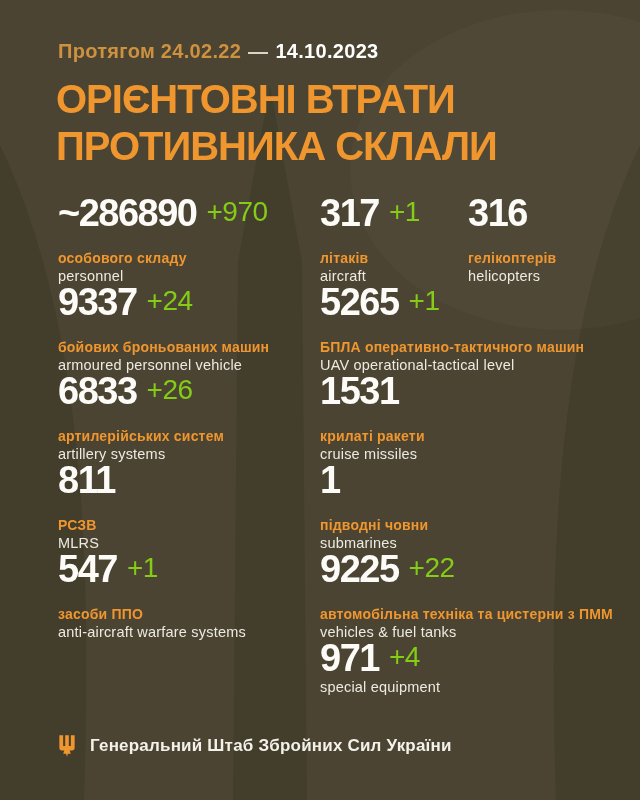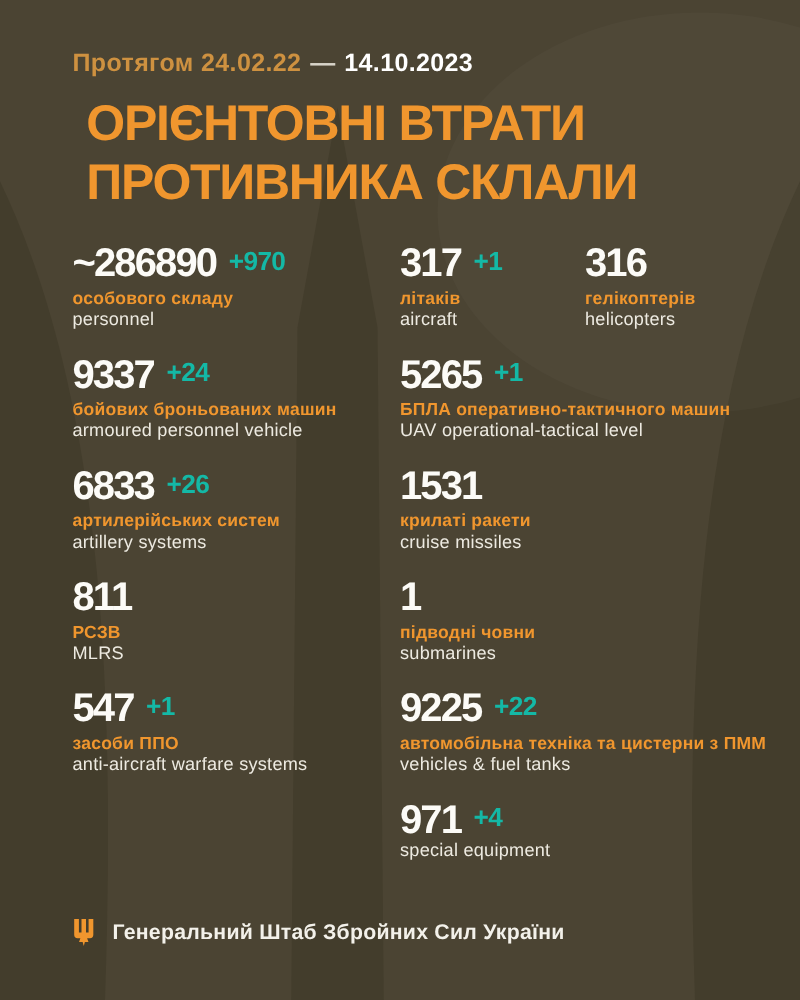--- a/index.html
+++ b/index.html
@@ -22,41 +22,41 @@
   }
   .period-prefix{color:#CE9140;font-weight:600;}
   .period-sep{color:#D8D4C9;font-weight:700;}
   .period-date{color:#FFFFFF;font-weight:700;}
 
   .title{
     position:absolute;top:76px;left:56px;margin:0;
     color:#F0962E;font-size:40px;font-weight:700;
     line-height:1.17;letter-spacing:-1px;
   }
-  .title span{display:block;margin-left:13px;}
+  .title span{display:block;}
 
   .stats{
     position:absolute;top:194px;left:58px;right:8px;
     display:grid;grid-template-columns:262px 1fr;column-gap:0;
   }
   .col{display:block;}
   .row{height:89px;}
   .pair{display:grid;grid-template-columns:148px 1fr;}
 
   .num-row{display:flex;align-items:flex-end;gap:10px;}
   .num{
-    font-size:32px;font-weight:700;color:#FCFBF7;
+    font-size:38px;font-weight:700;color:#FCFBF7;
     line-height:1;letter-spacing:-1.5px;white-space:nowrap;
   }
   .delta{
-    font-size:21px;font-weight:700;color:#14b8a6;
+    font-size:28px;font-weight:400;color:#84cc16;
     padding-bottom:4px;letter-spacing:-.5px;
   }
   .label-uk{
-    margin-top:4px;font-size:14px;font-weight:700;
+    margin-top:18px;font-size:14px;font-weight:700;
     color:#F0962E;letter-spacing:.2px;white-space:nowrap;
   }
   .label-en{
     margin-top:2px;font-size:14.5px;color:#EDEAE1;
     letter-spacing:.2px;white-space:nowrap;
   }
 
   .footer{
     position:absolute;top:735px;left:58px;
     display:flex;align-items:center;gap:14px;

